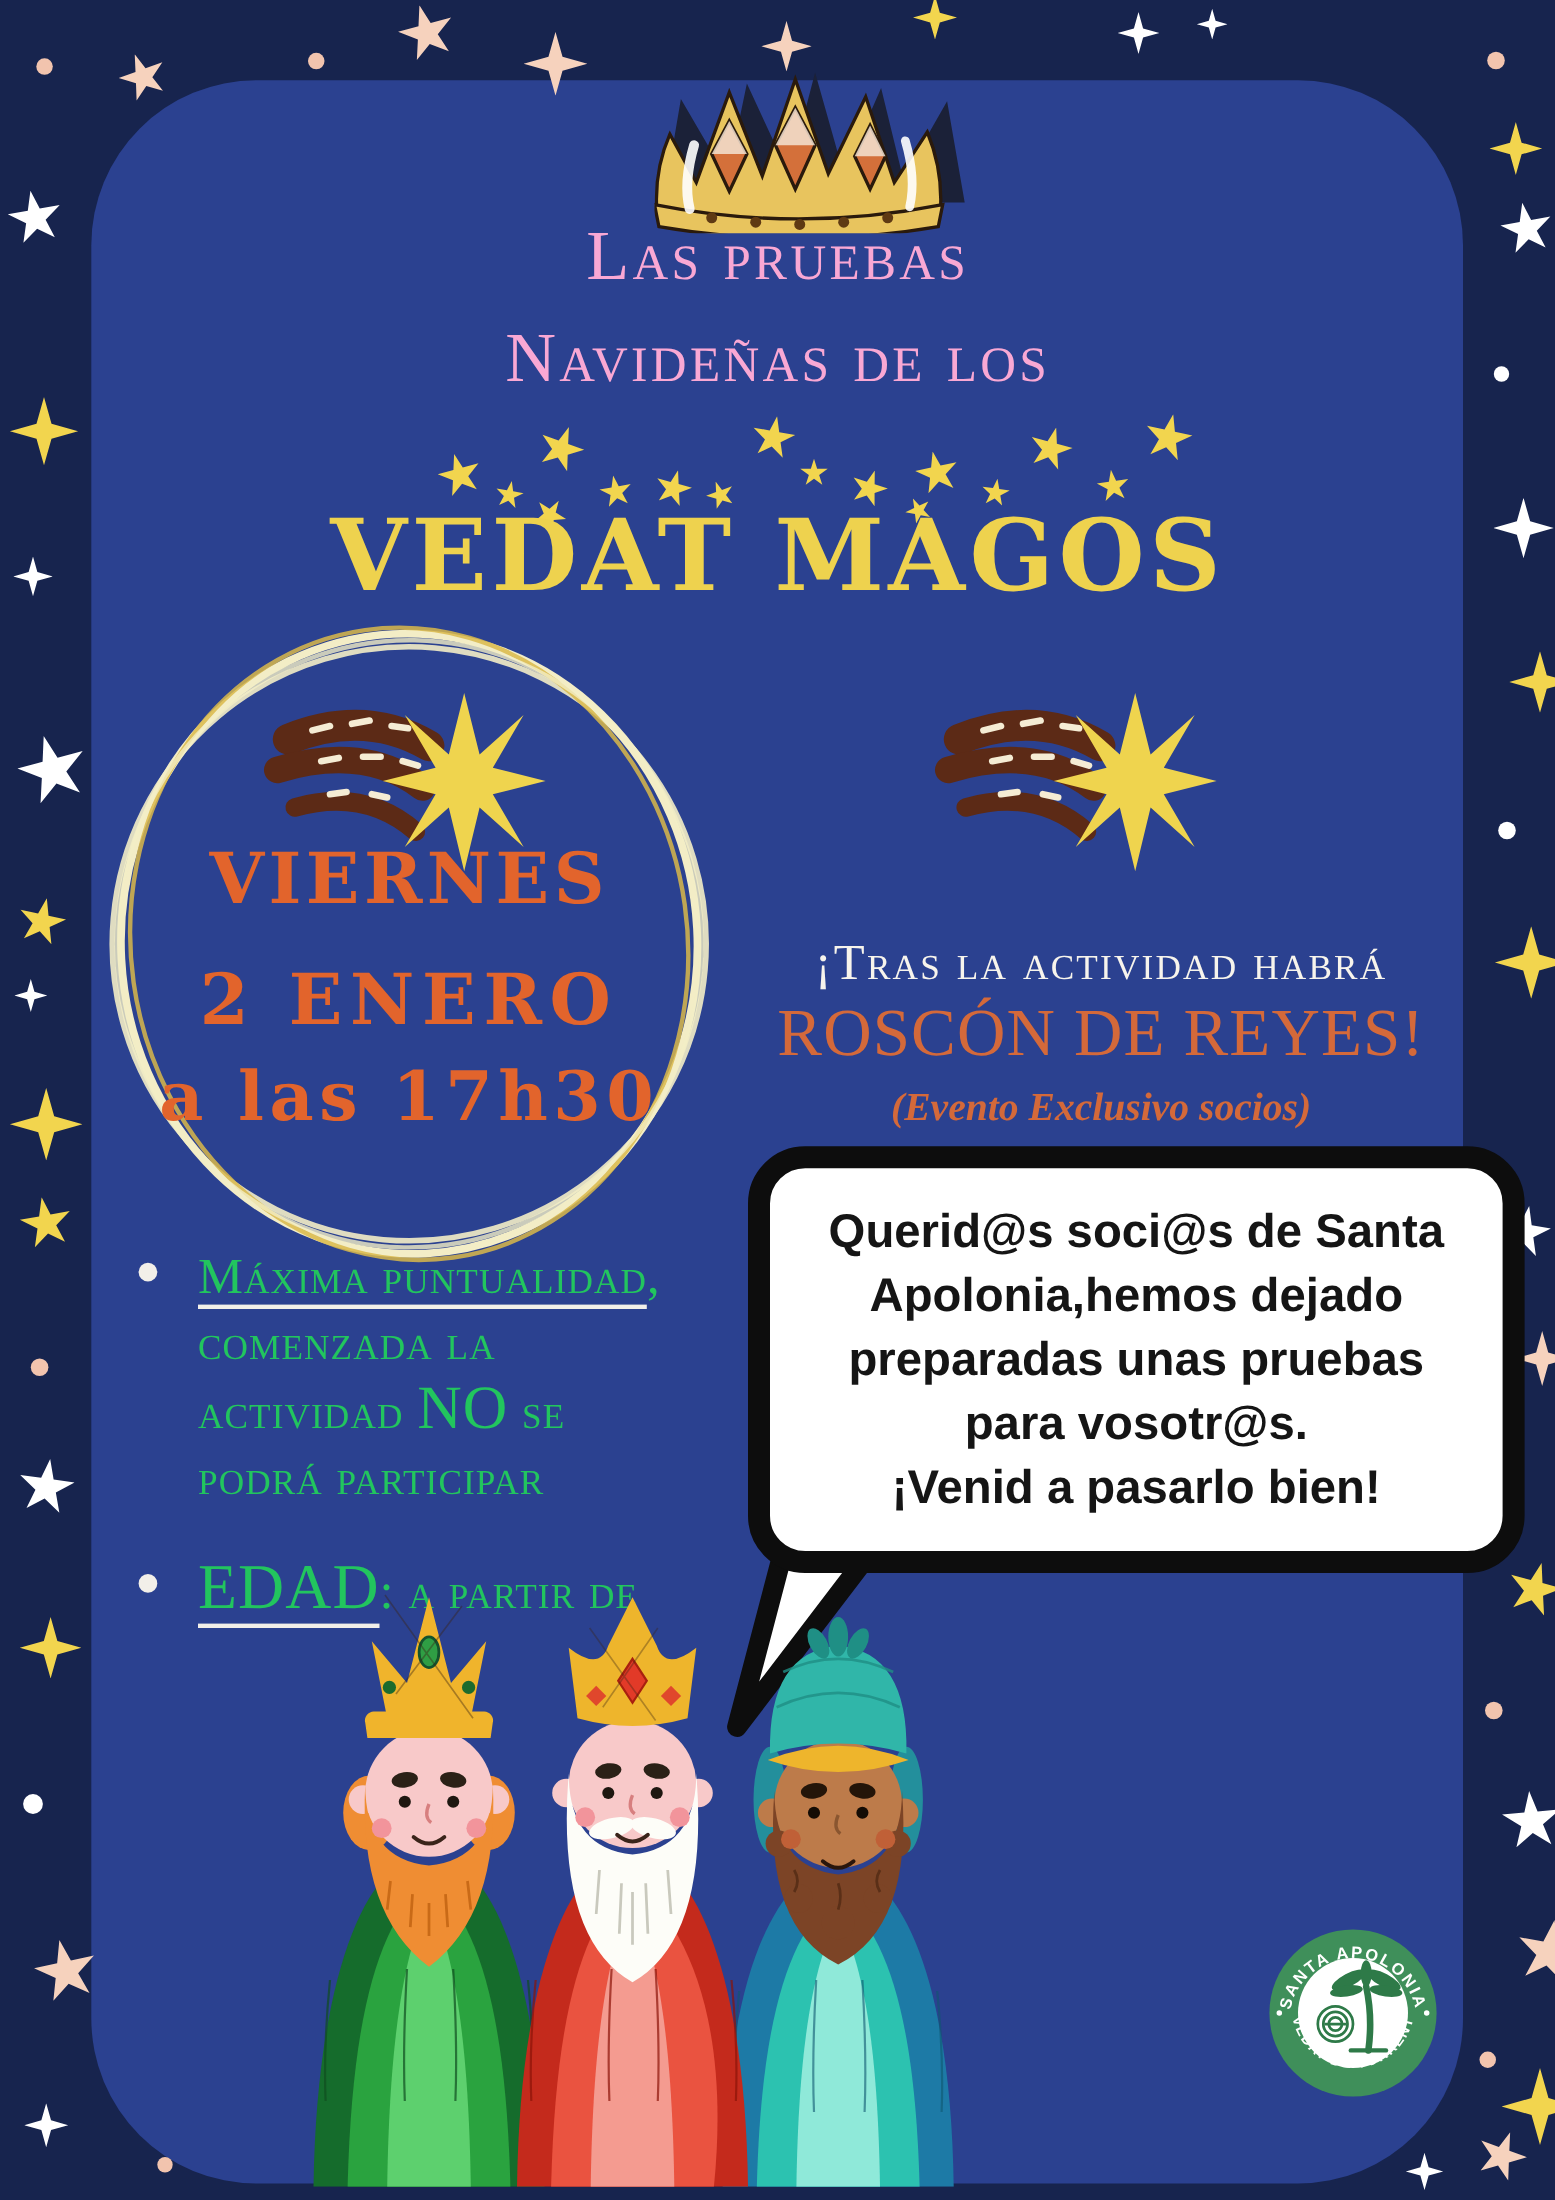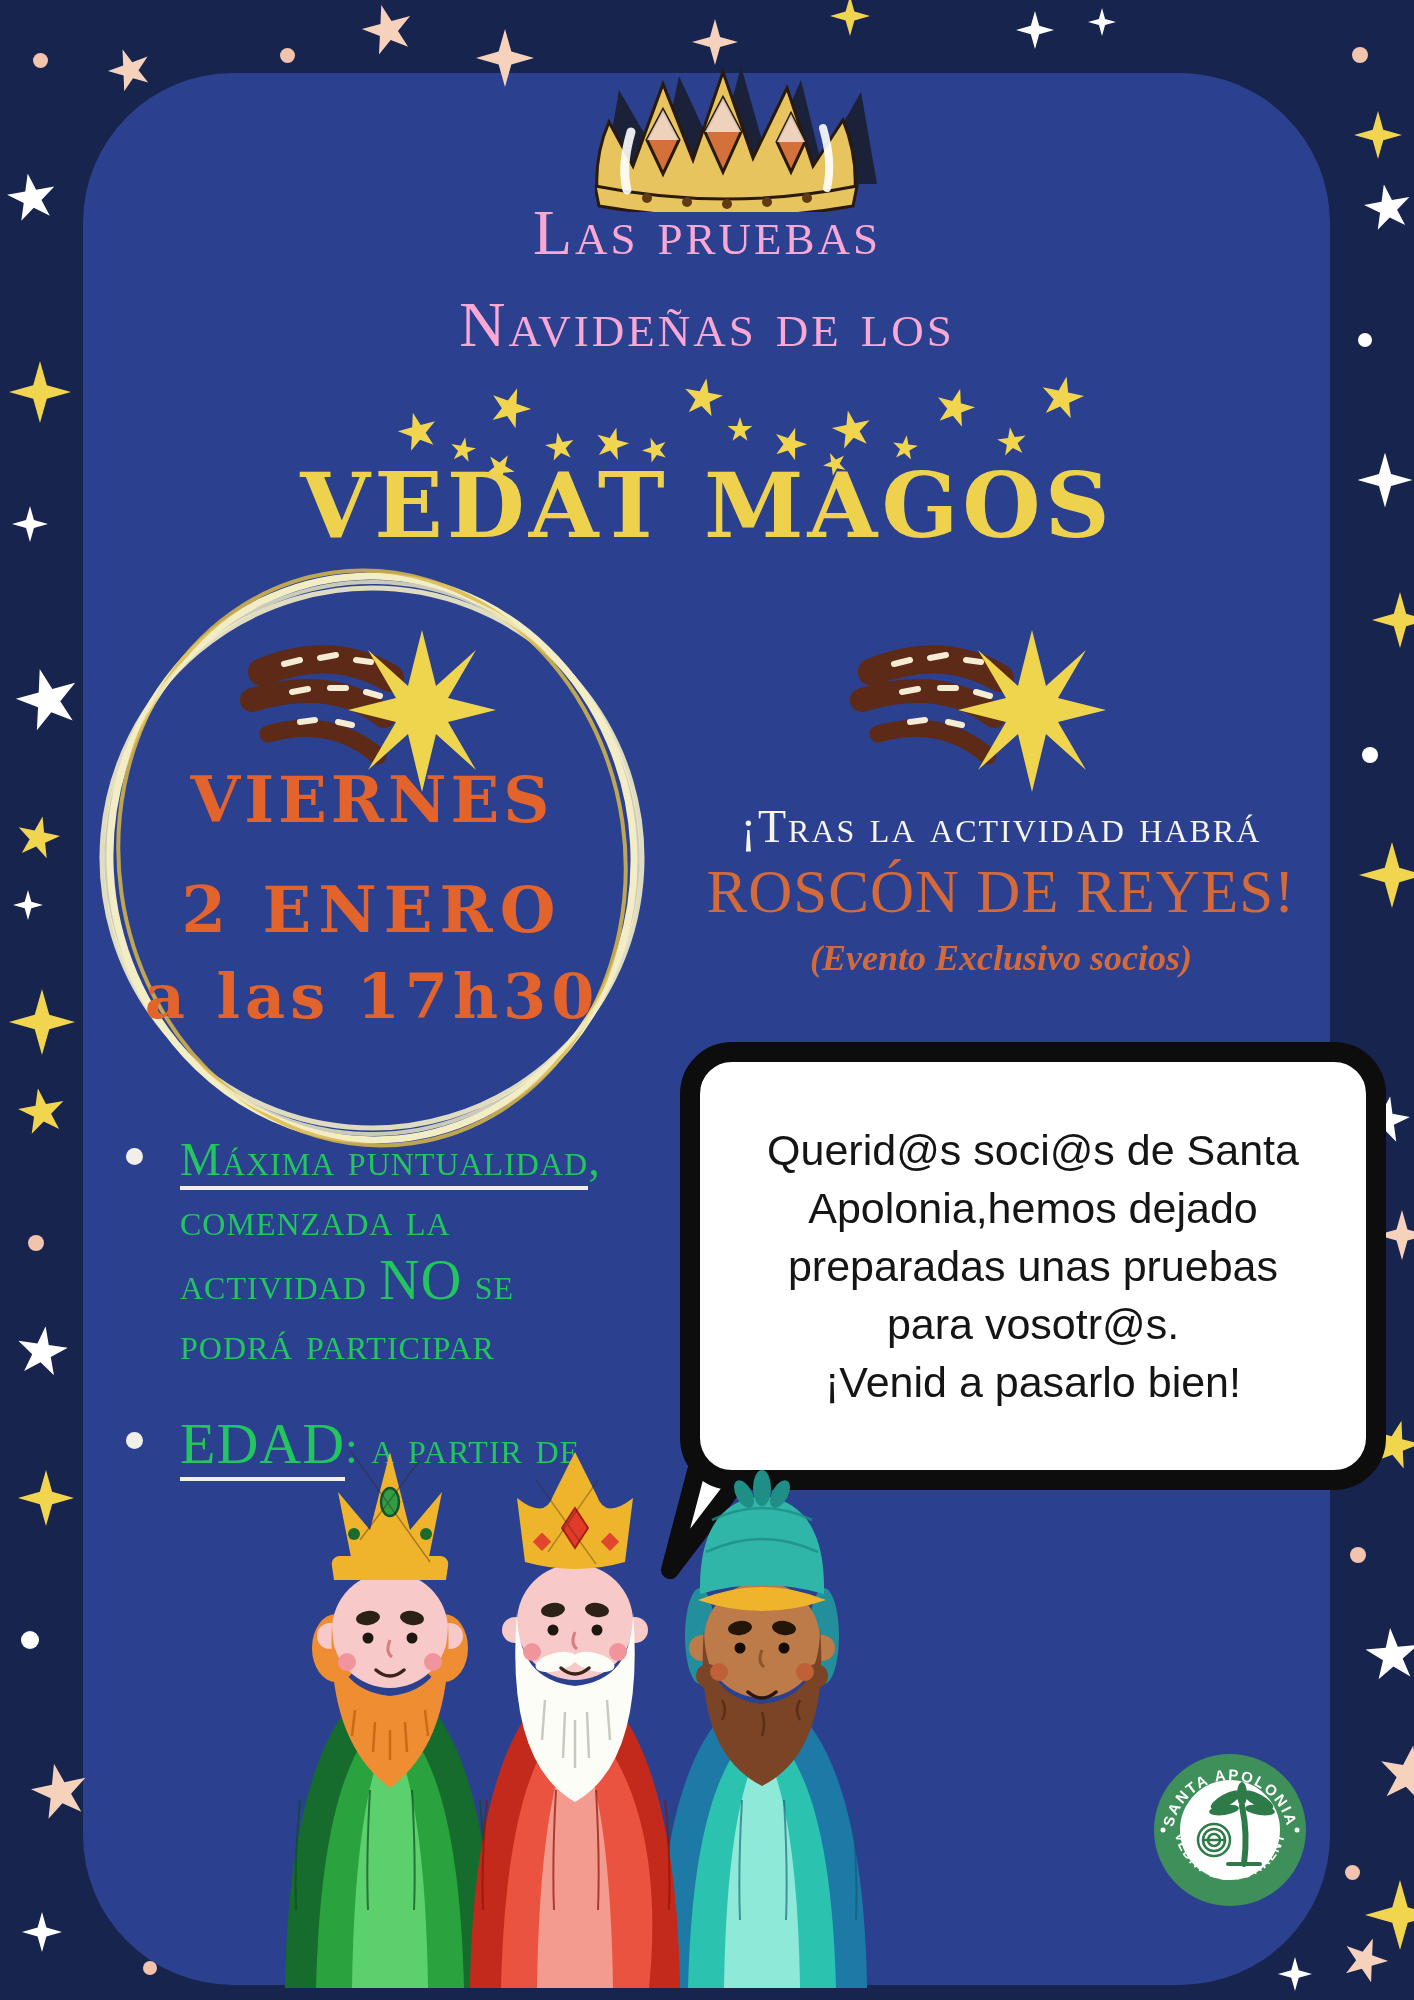--- a/index.html
+++ b/index.html
@@ -14,34 +14,34 @@
   .title-sm{position:absolute;width:100%;text-align:center;color:#f9a8d4;
             font-variant:small-caps;font-size:64px;letter-spacing:3px;font-weight:500;}
   .title-main{position:absolute;left:0;width:100%;top:452px;text-align:center;color:#eed24e;
               font-family:"DejaVu Serif","Liberation Serif",serif;font-weight:bold;
               font-size:90px;letter-spacing:4px;}
   .ev{position:absolute;width:540px;left:102px;text-align:center;color:#e2642c;
       font-family:"DejaVu Serif","Liberation Serif",serif;font-weight:bold;}
   .ev.day{top:762px;font-size:64px;letter-spacing:4px;}
   .ev.date{top:872px;font-size:64px;letter-spacing:7px;}
   .ev.time{top:960px;font-size:62px;letter-spacing:5px;}
-  .after{position:absolute;left:688px;width:626px;text-align:center;}
+  .after{position:absolute;left:688px;width:626px;text-align:center;margin-top:48px;}
   .after .l1{color:#f7f4ec;font-variant:small-caps;font-size:46px;letter-spacing:2px;}
   .after .l2{color:#d4693a;font-size:61px;letter-spacing:1px;margin-top:4px;}
   .after .l3{color:#d4693a;font-size:36px;font-weight:bold;font-style:italic;margin-top:10px;}
   .rules{position:absolute;left:118px;top:1130px;width:545px;color:#22c55e;}
   .rule{position:relative;padding-left:62px;margin-bottom:40px;}
   .rule .bdot{position:absolute;left:8px;top:18px;width:17px;height:17px;border-radius:50%;background:#f2efe9;}
   .rule .ln{font-variant:small-caps;font-size:46px;line-height:60px;letter-spacing:1px;}
   .rule .u{border-bottom:4px solid #f2efe9;padding-bottom:1px;}
   .rule .big{font-size:56px;font-variant:normal;}
   .rule .big2{font-size:58px;}
-  .bubble{position:absolute;left:680px;top:1042px;width:706px;height:448px;background:#ffffff;
+  .bubble{position:absolute;left:680px;top:1042px;width:706px;height:388px;background:#ffffff;
           border:20px solid #0d0d0d;border-radius:52px;box-sizing:border-box;
-          display:flex;align-items:center;justify-content:center;}
+          display:flex;align-items:center;justify-content:center;font-weight:bold;}
   .bubble-inner{width:100%;text-align:center;font-family:"Liberation Sans","DejaVu Sans",sans-serif;
           font-size:43px;line-height:58px;color:#151515;}
   svg text{font-family:"Liberation Sans","DejaVu Sans",sans-serif;}
 </style>
 </head>
 <body>
 
 <div class="poster">
   <div class="bg" id="bg" style="background: rgb(23, 36, 78);"></div>
   <div class="panel" id="panel" style="background: rgb(43, 65, 144);"></div>

